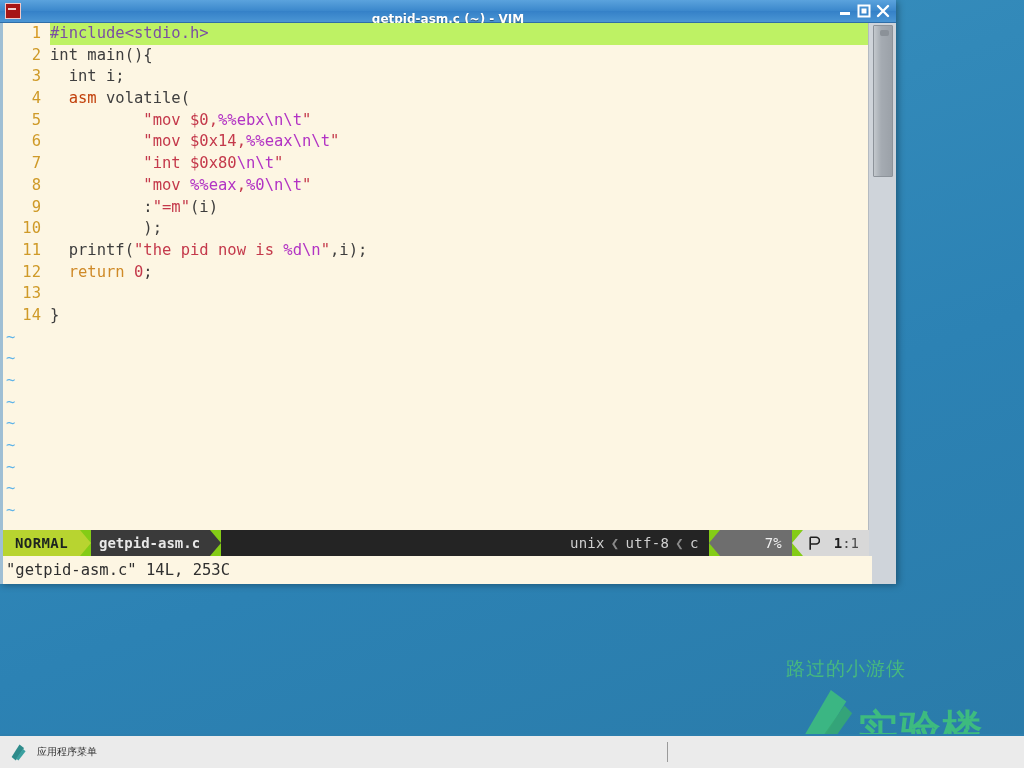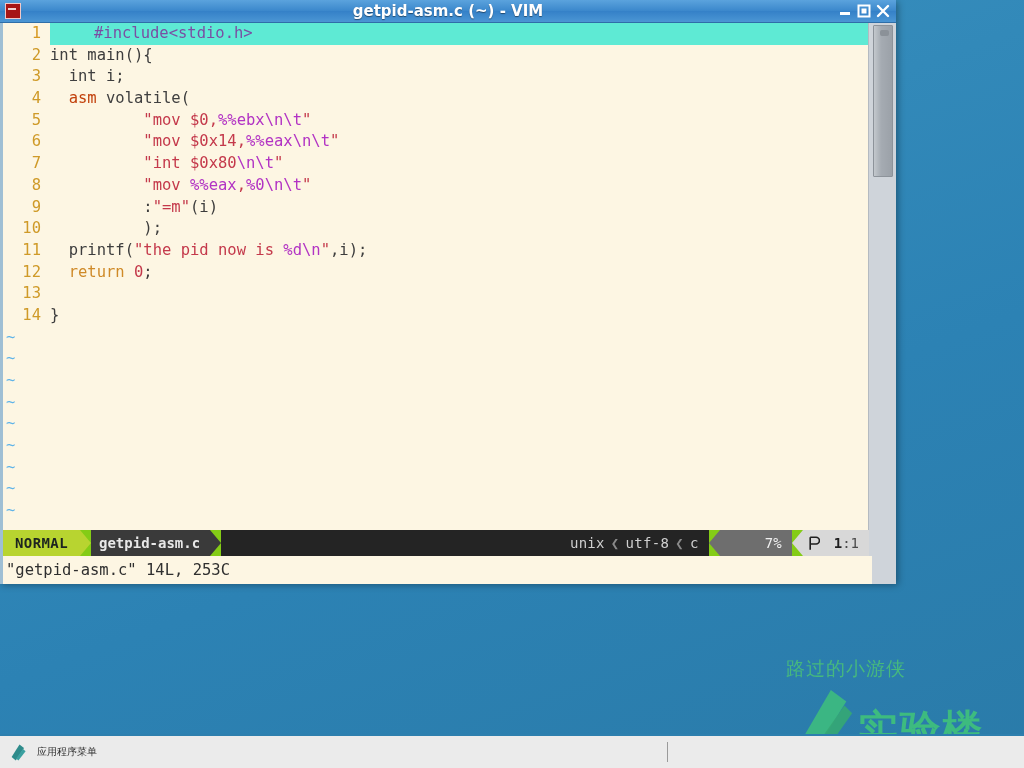--- a/index.html
+++ b/index.html
@@ -87,23 +87,23 @@
     width: 14px; height: 14px; margin-left: 5px;
     background: #a61515;
     border: 1px solid #f0c8c8;
     position: relative;
   }
   #title-icon::after {
     content: ""; position: absolute; left: 2px; top: 4px;
     width: 8px; height: 2px; background: #f2d0d0;
   }
   #title-text {
-    position: absolute; left: 0; right: 0; top: 0;
+    position: absolute; left: 0; right: 0; top: 8px;
     line-height: 22px; text-align: center;
-    font-size: 15px; font-weight: bold; color: #ffffff;
+    font-size: 12px; font-weight: bold; color: #ffffff;
     text-shadow: 0 1px 1px rgba(0,0,0,0.45);
     font-family: "DejaVu Sans", sans-serif;
     pointer-events: none;
   }
   .wbtn {
     position: absolute; top: 4px;
     width: 14px; height: 14px;
     cursor: default;
   }
   #btn-min { right: 44px; }
@@ -133,23 +133,22 @@
     display: flex;
   }
   .lnum {
     width: 38px; min-width: 38px;
     text-align: right; padding-right: 9px;
     color: #cf9a28;
     font-family: "DejaVu Sans Mono", monospace;
   }
   .ltext { color: #3d3d3d; flex: 1; }
   .eline.cursorline .ltext {
-    background: #5eead4;
+    background: #bef264;
     color: #ffffff;
-    padding-left: 44px;
   }
   .eline.cursorline .lnum { color: #d79921; }
   .tilde {
     height: 21.7px; line-height: 21.7px;
     font-family: "DejaVu Sans Mono", monospace;
     font-size: 15.5px;
     color: #5fb3e8;
     padding-left: 3px;
   }
 

